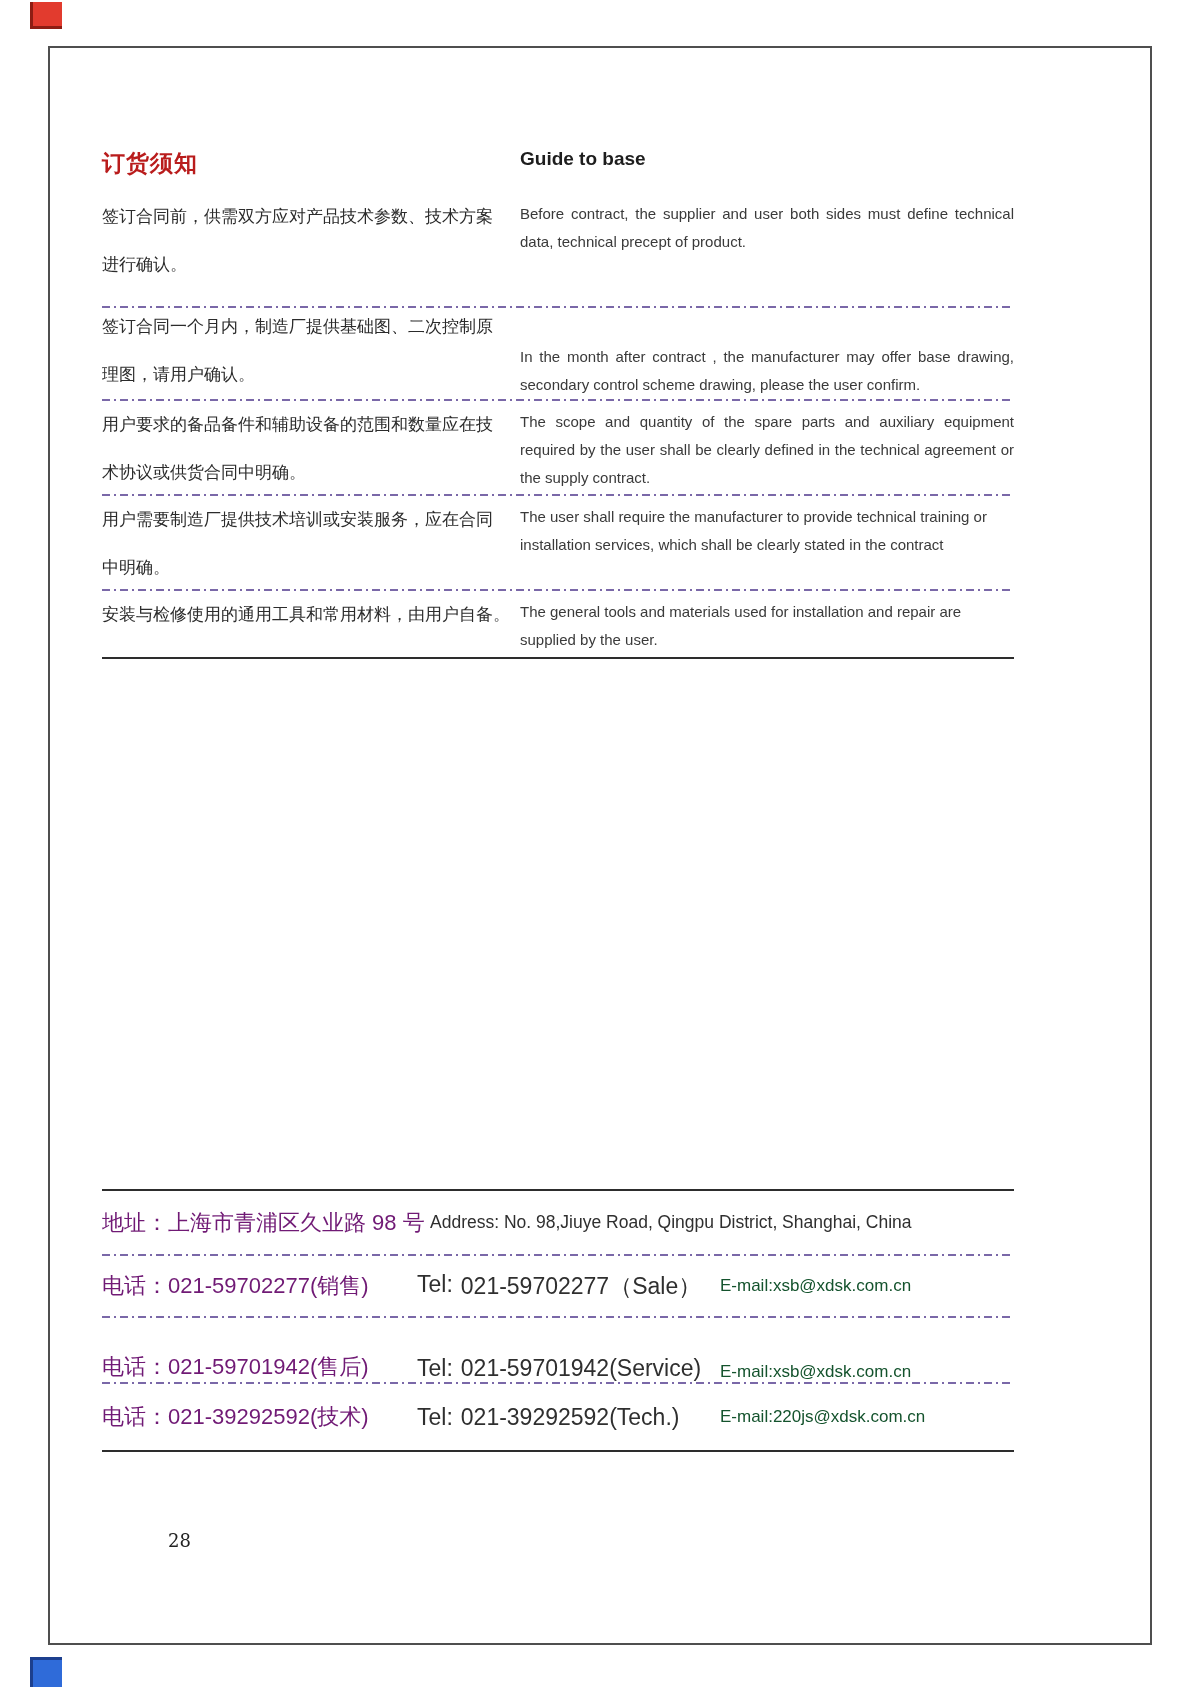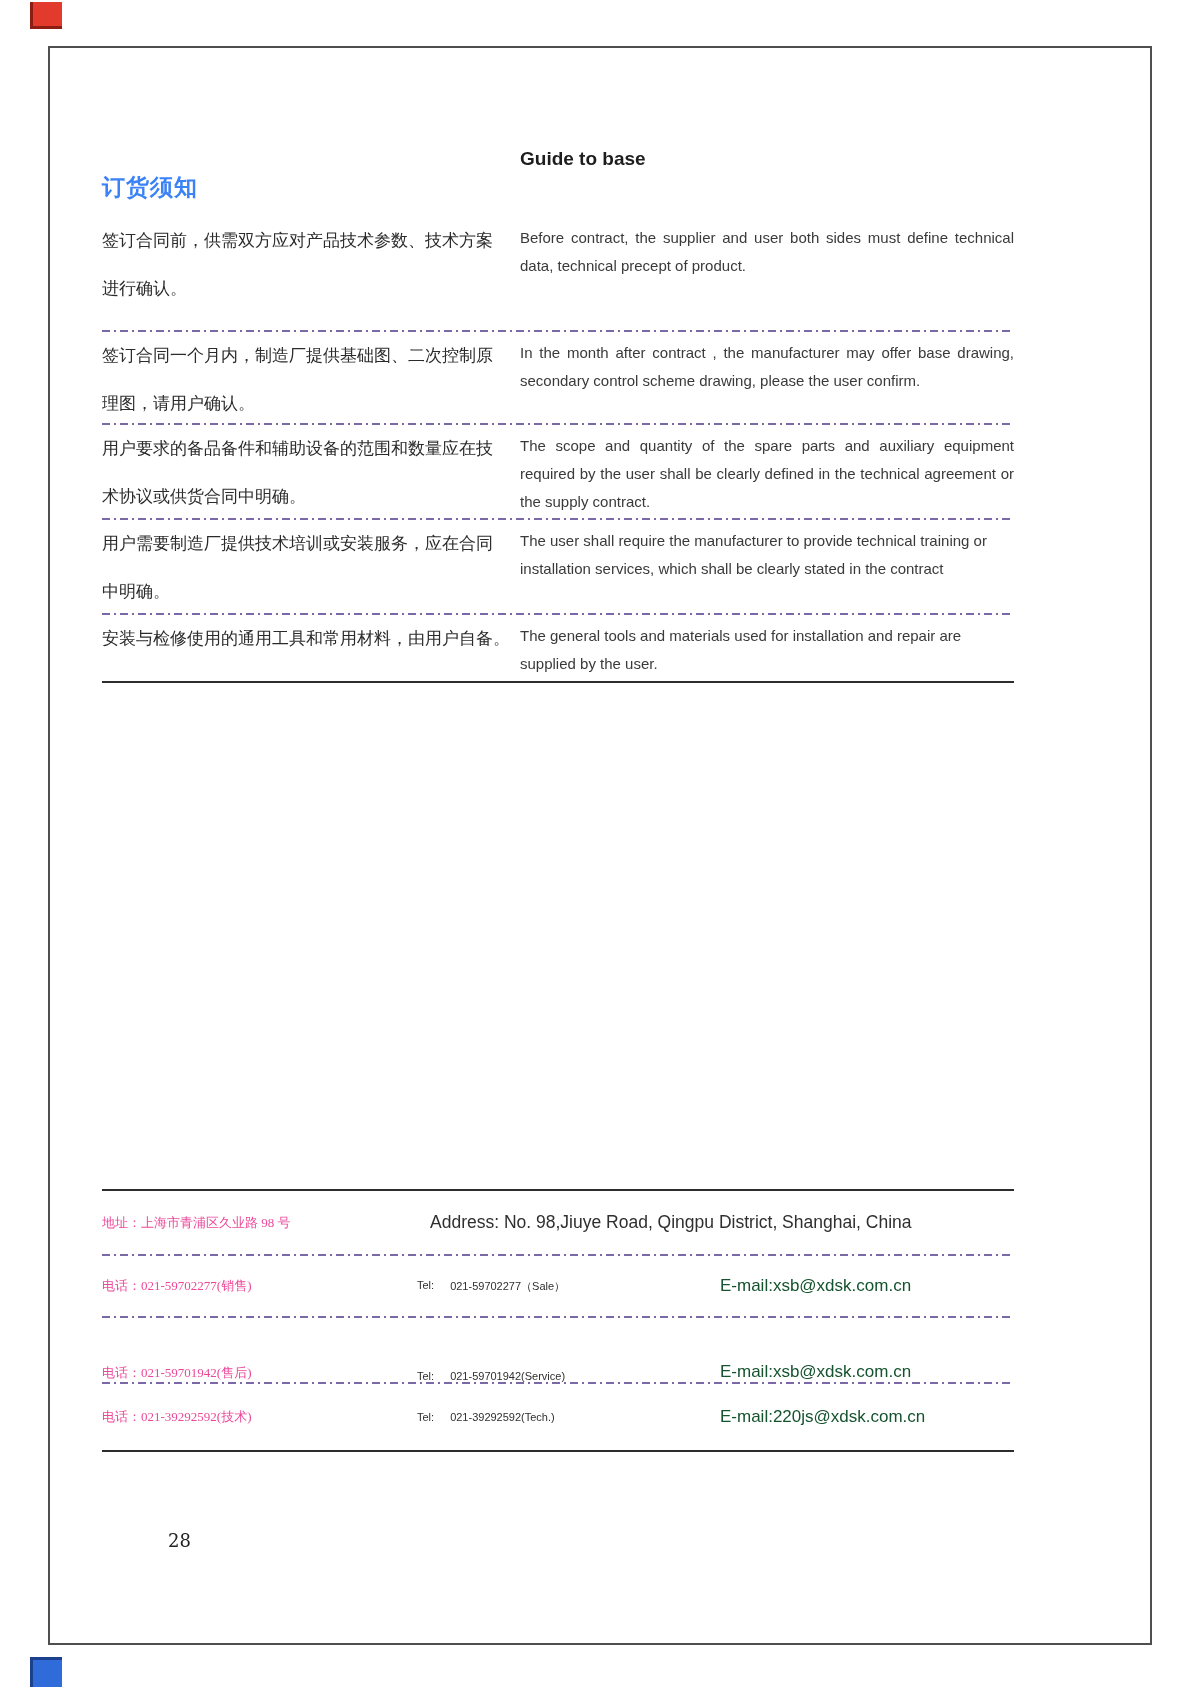--- a/index.html
+++ b/index.html
@@ -12,49 +12,49 @@
   .mark-red{top:2px;height:27px;background:#e23b2e;border-left:3px solid #8e1d13;border-bottom:3px solid #8e1d13;box-sizing:border-box;}
   .mark-blue{top:1657px;height:30px;background:#2f6bd9;border-left:3px solid #1c3f8e;border-top:3px solid #1c3f8e;box-sizing:border-box;}
   
   .page{
     position:absolute;left:48px;top:46px;width:1104px;height:1599px;
     border:2px solid #4f4f4f;box-sizing:border-box;background:#ffffff;
   }
   
   .guide{position:absolute;left:52px;top:100px;width:912px;}
   .guide-header{display:flex;margin-bottom:14px;}
-  .guide-title-zh{width:400px;font-size:23px;font-weight:bold;color:#3b82f6;letter-spacing:1px;margin-top:24px;}
+  .guide-title-zh{width:400px;font-size:23px;font-weight:bold;color:#b91c1c;letter-spacing:1px;}
   .guide-title-en{margin-left:auto;width:494px;font-size:19px;font-weight:bold;color:#1d1d1d;}
   .guide-row{display:flex;box-sizing:border-box;}
   .guide-row .zh{width:400px;font-size:17px;line-height:48px;color:#2b2b2b;}
   .guide-row .en{margin-left:auto;width:494px;font-size:15px;line-height:28px;color:#3a3a3a;text-align:justify;padding-top:7px;}
   .r1{height:113px;}
-  .r2{height:91px;}
+  .r2{height:91px;align-items:flex-end;}
   .r3{height:93px;}
   .r4{height:93px;}
   .r5{height:66px;}
   .r4 .en,.r5 .en{text-align:left;}
   .r5 .zh{white-space:nowrap;}
   .sep-dash{
     height:2px;width:912px;
     background:repeating-linear-gradient(90deg,#7a68a8 0 8px,transparent 8px 12px,#7a68a8 12px 14px,transparent 14px 18px);
   }
   .sep-solid{height:2px;width:912px;background:#2d2d2d;}
   
   .contact{position:absolute;left:52px;top:1141px;width:912px;}
   .contact-row{display:flex;align-items:center;box-sizing:border-box;}
-  .contact-row .zh{font-size:13px;color:#ec4899;white-space:nowrap;font-family:Liberation Serif, serif;}
+  .contact-row .zh{font-size:22px;color:#701a75;white-space:nowrap;}
   .addr-row{height:63px;}
   .addr-row .zh{width:328px;}
   .addr-en{font-size:17.5px;color:#2f2f2f;white-space:nowrap;}
   .ph1{height:60px;}
   .ph2{height:64px;align-items:flex-end;}
   .ph3{height:66px;}
   .contact-row .col-zh{width:315px;}
-  .tel-group{width:303px;display:flex;gap:16px;font-size:11px;color:#2f2f2f;white-space:nowrap;}
+  .tel-group{width:303px;display:flex;gap:8px;font-size:23px;color:#2f2f2f;white-space:nowrap;}
   .email-group{display:flex;font-size:17px;color:#14532d;white-space:nowrap;}
   
   .page-number{
     position:absolute;left:118px;top:1482px;width:60px;
     font-family:"DejaVu Serif",serif;font-size:18px;color:#222;
   }
 </style>
 </head>
 <body>
 

